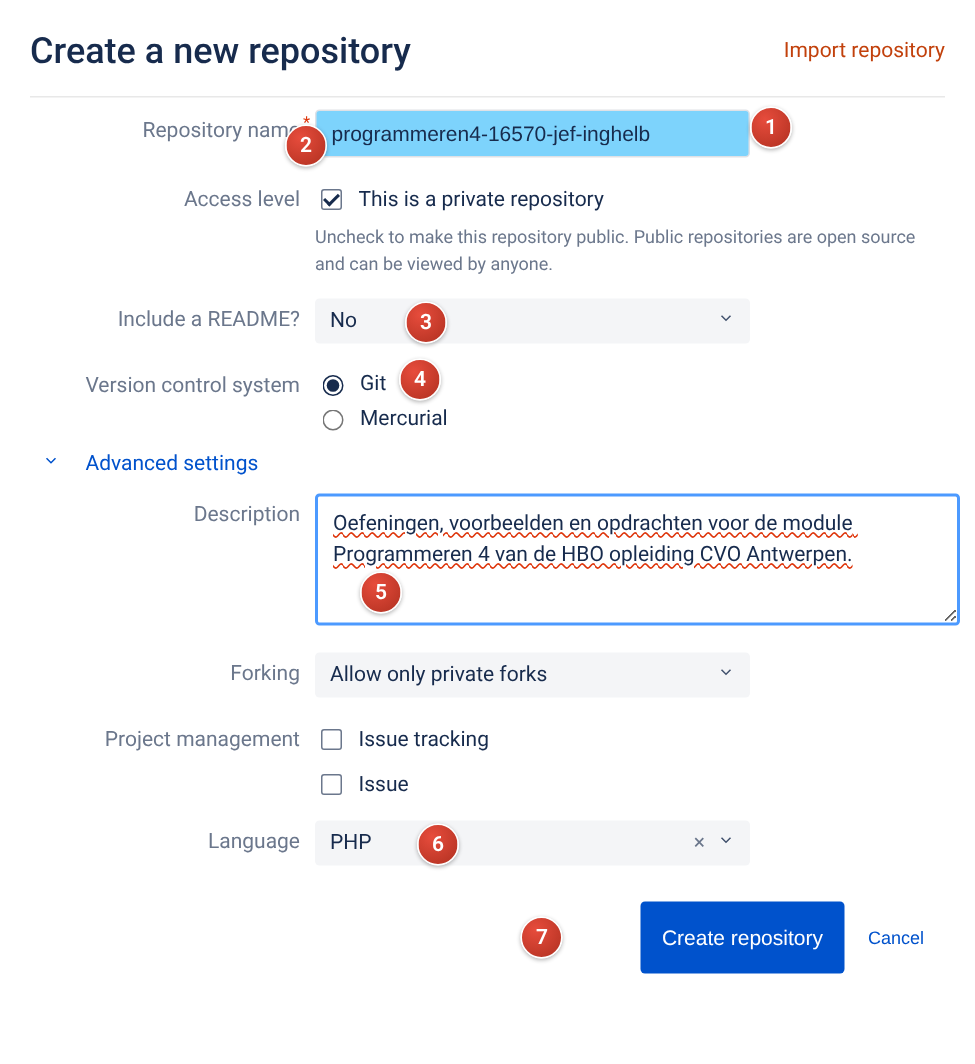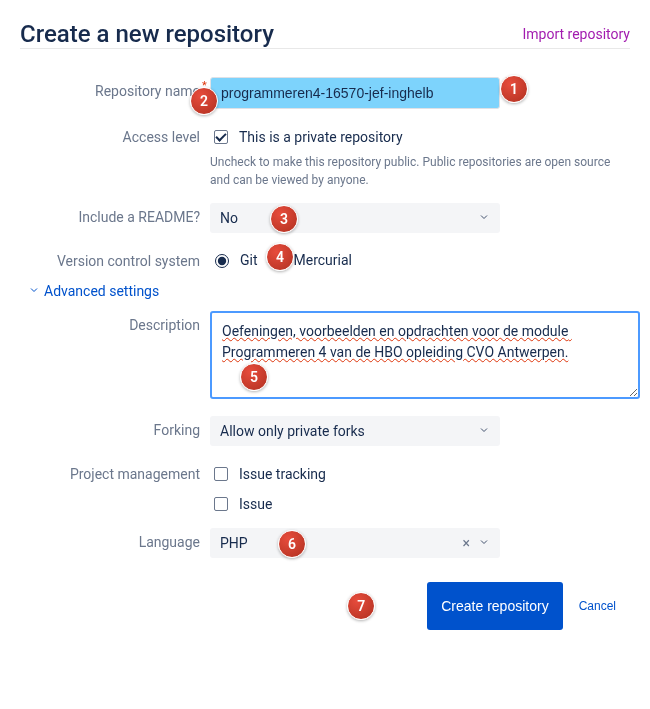--- a/index.html
+++ b/index.html
@@ -9,31 +9,32 @@
       font-family: -apple-system, BlinkMacSystemFont, "Segoe UI", Roboto, sans-serif;
       font-size: 14px;
       color: #172b4d;
       background: #fff;
       width: 650px;
     }
     .header {
       display: flex;
       justify-content: space-between;
       align-items: center;
+      padding-bottom: 16px;
       border-bottom: 1px solid #e8e8e8;
-      margin-bottom: 28px;
+      margin-bottom: 8px;
     }
     .page-title {
       font-size: 24px;
       font-weight: 500;
       color: #172b4d;
       margin: 0;
     }
     .import-link {
-      color: #a21caf;
+      color: #c2410c;
       text-decoration: none;
       font-size: 14px;
     }
     .form-row {
       display: flex;
       align-items: flex-start;
       margin-bottom: 14px;
       position: relative;
     }
     .form-label {
@@ -130,41 +131,41 @@
     .select-clear {
       position: absolute;
       right: 30px;
       top: 50%;
       transform: translateY(-50%);
       color: #6b778c;
       cursor: pointer;
     }
     .radio-group {
       display: flex;
-      flex-direction: row;
+      flex-direction: column;
       gap: 6px;
       padding-top: 4px;
     }
     .radio-line {
       display: flex;
       align-items: center;
       gap: 8px;
     }
     .radio {
       width: 14px;
       height: 14px;
       cursor: pointer;
       accent-color: #172b4d;
     }
     .advanced-toggle {
       color: #0052cc;
       cursor: pointer;
       display: flex;
       align-items: center;
-      gap: 4px;
+      gap: 17px;
       margin: 8px 0 12px 8px;
     }
     .textarea {
       width: 430px;
       height: 88px;
       padding: 8px 10px;
       border: 2px solid #4c9aff;
       border-radius: 3px;
       font-size: 14px;
       font-family: inherit;

